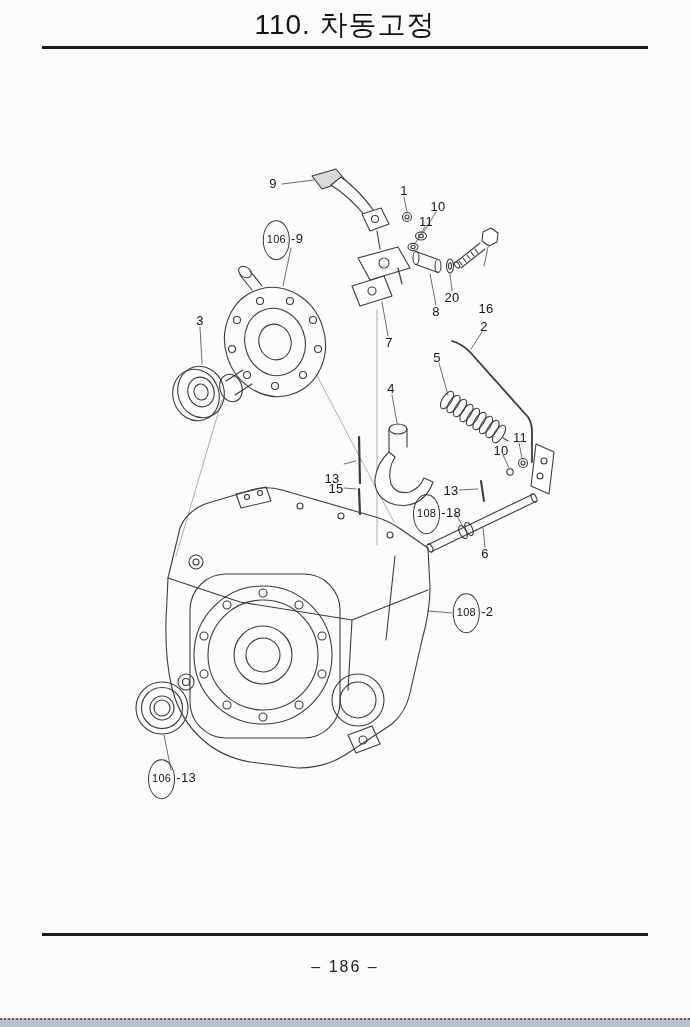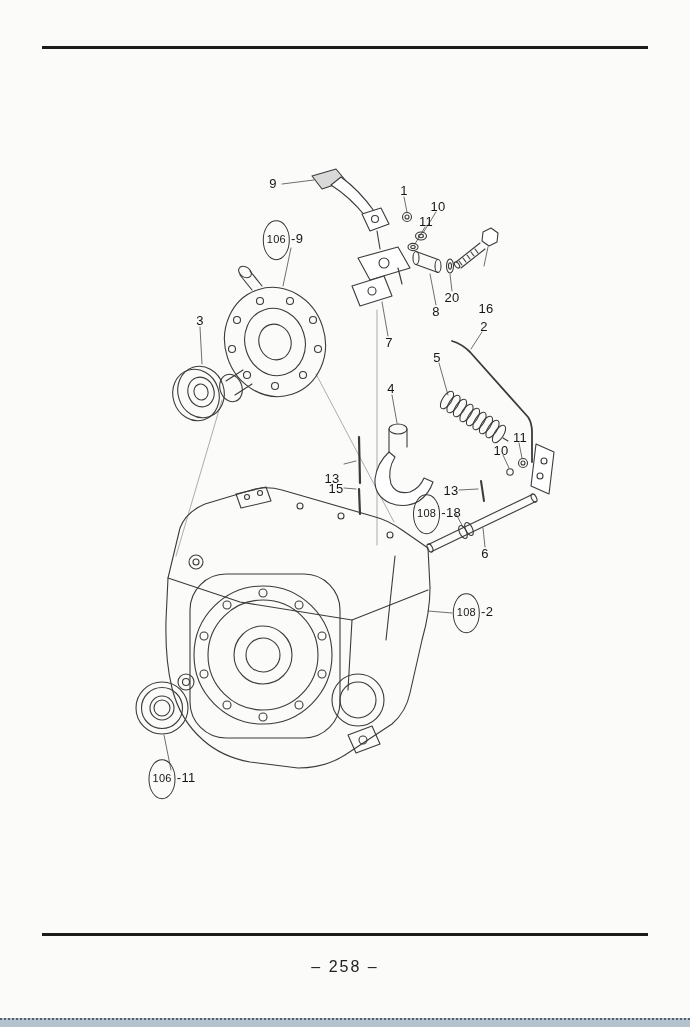--- a/index.html
+++ b/index.html
@@ -82,20 +82,21 @@
     height: 7px;
     background: #b5c3ce;
     border-top: 2px dotted #51616d;
   }
 </style>
 </head>
 <body>
 
 <div class="page">
 
+  <h1 class="page-title">110. 차동고정</h1>
   <div class="rule rule-top"></div>
 
   <div class="diagram-area">
 
     <svg width="690" height="1027" viewBox="0 0 690 1027">
       <g stroke="#3b3b3b" fill="none" stroke-width="1.1" stroke-linecap="round" stroke-linejoin="round">
 
         <g stroke-width="0.8" stroke="#4a4a4a">
           <line x1="282" y1="184" x2="314" y2="180"></line>
           <line x1="404" y1="197" x2="407" y2="212"></line>
@@ -318,21 +319,21 @@
         <div class="part-label" style="left: 437px; top: 357px;">5</div>
         <div class="part-label" style="left: 391px; top: 388px;">4</div>
         <div class="part-label" style="left: 332px; top: 464px; margin-top: 14px;">13</div>
         <div class="part-label" style="left: 520px; top: 437px;">11</div>
         <div class="part-label" style="left: 501px; top: 450px;">10</div>
         <div class="part-label" style="left: 336px; top: 488px;">15</div>
         <div class="part-label" style="left: 451px; top: 490px;">13</div>
         <div class="part-label" style="left: 437px; top: 514px;"><span class="circled">108</span><span>-18</span></div>
         <div class="part-label" style="left: 485px; top: 553px;">6</div>
         <div class="part-label" style="left: 473px; top: 613px;"><span class="circled">108</span><span>-2</span></div>
-        <div class="part-label" style="left: 172px; top: 779px;"><span class="circled">106</span><span>-11</span></div>
+        <div class="part-label" style="left: 172px; top: 779px;"><span class="circled">106</span><span>-13</span></div>
       </div>
   </div>
 
   <div class="rule rule-bottom"></div>
-  <div class="page-number">– 258 –</div>
+  <div class="page-number">– 186 –</div>
 
   <div class="scan-edge"></div>
 </div>
 
 </body></html>

